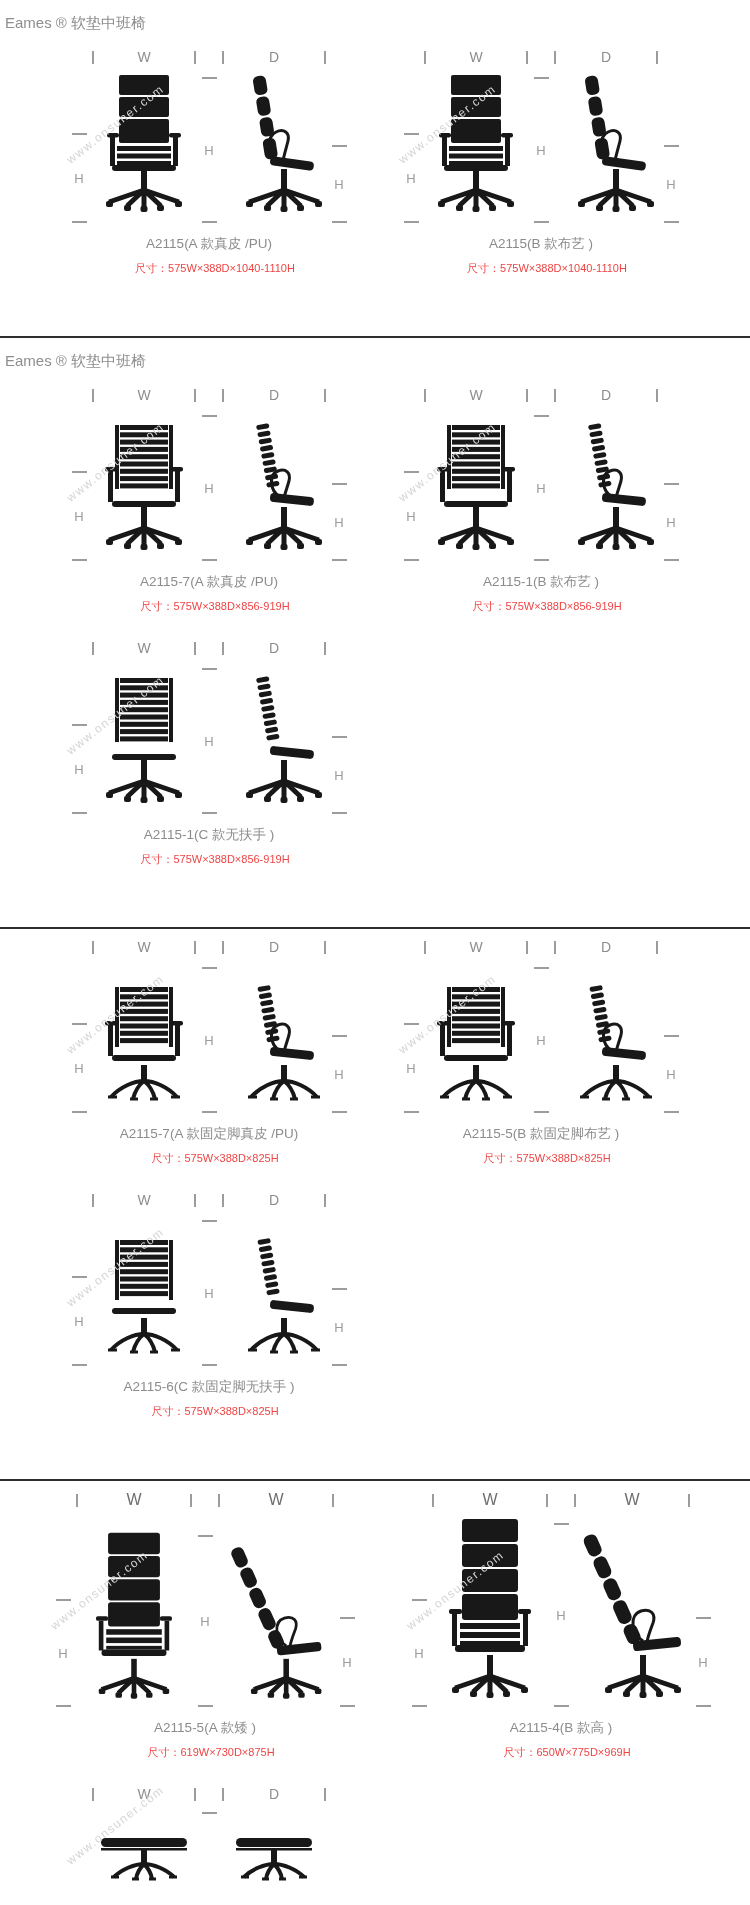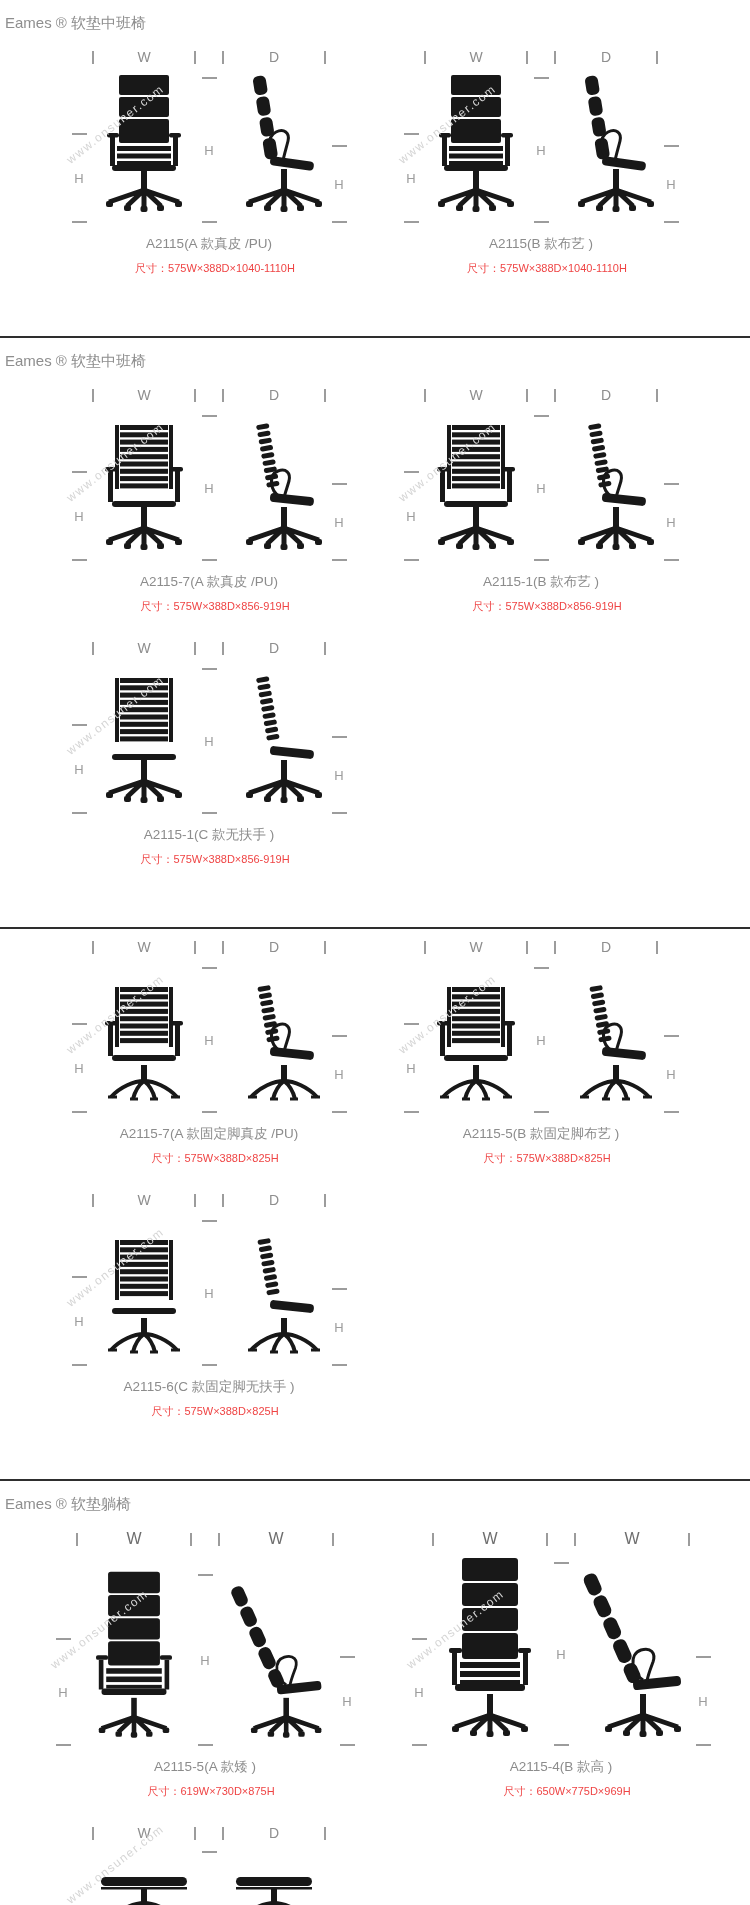--- a/index.html
+++ b/index.html
@@ -579,21 +579,20 @@
           <span class="watermark">www.onsuner.com</span>
         </div>
         <div class="model">A2115-6(C 款固定脚无扶手 )</div>
         <div class="dims">尺寸：575W×388D×825H</div>
       </div>
 
     </div>
   </div>
 
   <div class="section divided">
-    <div class="section-header">Eames ® 软垫躺椅</div>
     <div class="row tall-row">
 
       <div class="block tall low">
         <div class="marker-row">
           <span class="marker">
               <i class="tick"></i>
               <b>W</b>
               <i class="tick"></i>
             </span>
           <span class="marker">

